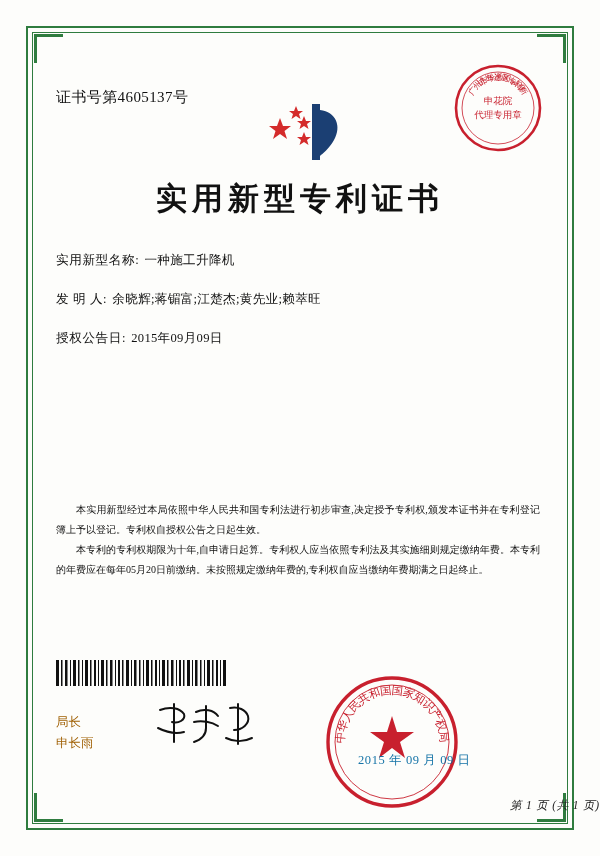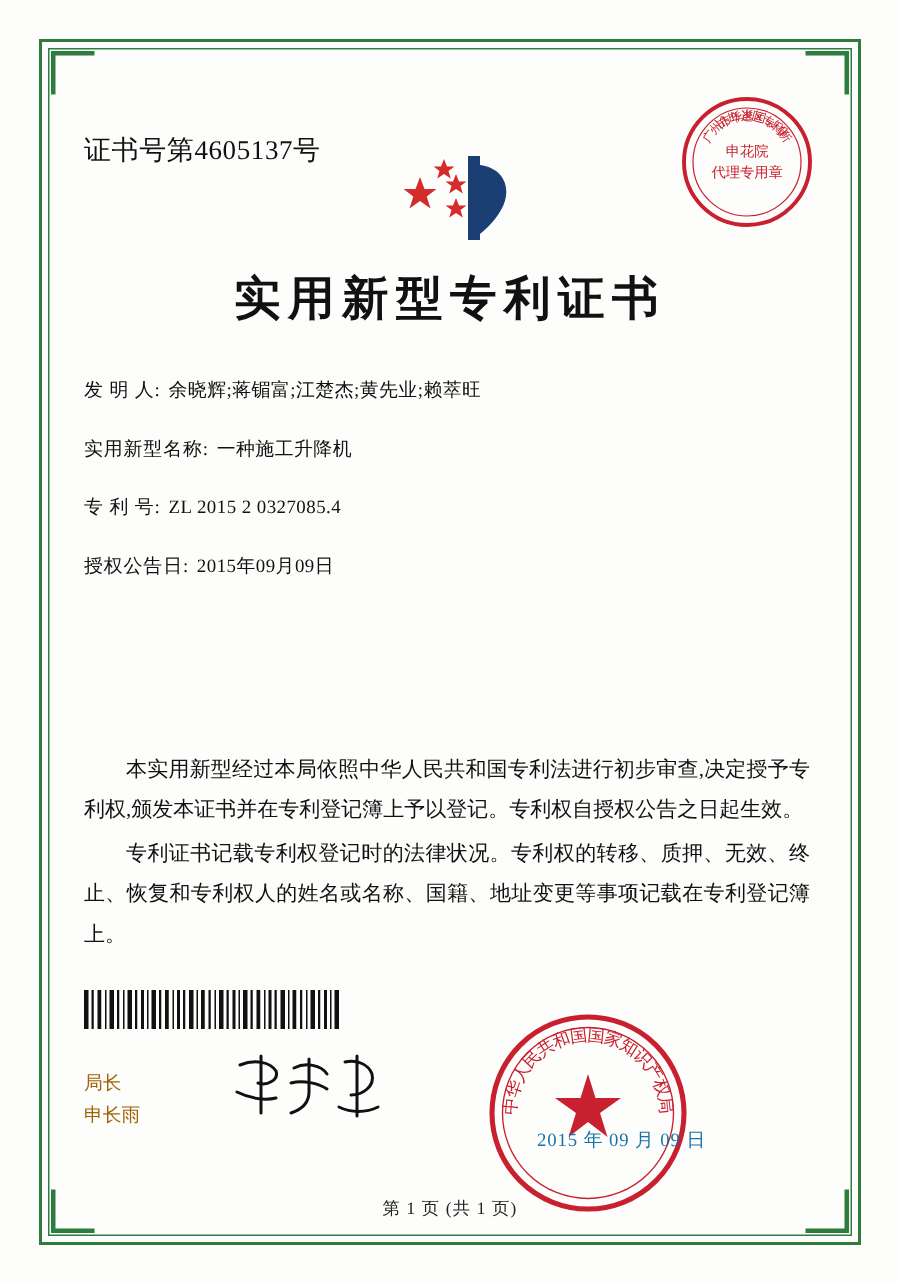--- a/index.html
+++ b/index.html
@@ -47,21 +47,21 @@
   }
   .corner.tl { left: 34px;  top: 34px;    border-left-width: 3px; border-top-width: 3px; }
   .corner.tr { right: 34px; top: 34px;    border-right-width: 3px; border-top-width: 3px; }
   .corner.bl { left: 34px;  bottom: 34px; border-left-width: 3px; border-bottom-width: 3px; }
   .corner.br { right: 34px; bottom: 34px; border-right-width: 3px; border-bottom-width: 3px; }
 
   .cert-number {
     position: absolute;
     left: 56px;
     top: 88px;
-    font-size: 18px;
+    font-size: 15px;
     letter-spacing: 0.4px;
     color: #111;
   }
 
   
   .logo {
     position: absolute;
     left: 238px;
     top: 96px;
     width: 120px;
@@ -113,21 +113,21 @@
     display: inline-block;
     padding-left: 2px;
     letter-spacing: 0.3px;
   }
 
   .body-text {
     position: absolute;
     left: 56px;
     top: 500px;
     width: 484px;
-    font-size: 14px;
+    font-size: 10px;
     line-height: 1.95;
     color: #111;
     text-align: justify;
   }
   .body-text p {
     margin: 0 0 1px 0;
     text-indent: 2em;
   }
 
   .barcode {
@@ -175,24 +175,25 @@
     color: #0369a1;
     letter-spacing: 0.6px;
     opacity: 0.92;
   }
 
   .page-footer {
     position: absolute;
     left: 0;
     right: 0;
     top: 798px;
-    text-align: center;
+    text-align: right;
     font-size: 11.5px;
     color: #222;
     letter-spacing: 0.8px;
+    font-style: italic;
   }
 </style>
 </head>
 <body>
 
 <div class="page">
 
   <div class="border-outer"></div>
   <div class="border-inner"></div>
   <div class="corner tl"></div>
@@ -240,40 +241,36 @@
         <text x="46" y="42" text-anchor="middle">申花院</text>
         <text x="46" y="56" text-anchor="middle">代理专用章</text>
       </g>
     </svg>
   </div>
 
   <div class="title">实用新型专利证书</div>
 
   <div class="fields">
     <div class="field-row">
-      <span class="field-label">发  明  人:</span>
-      <span class="field-value">余晓辉;蒋镅富;江楚杰;黄先业;赖萃旺</span>
-    </div>
-    <div class="field-row">
       <span class="field-label">实用新型名称:</span>
       <span class="field-value">一种施工升降机</span>
     </div>
     <div class="field-row">
-      <span class="field-label">专  利  号:</span>
-      <span class="field-value">ZL 2015 2 0327085.4</span>
+      <span class="field-label">发  明  人:</span>
+      <span class="field-value">余晓辉;蒋镅富;江楚杰;黄先业;赖萃旺</span>
     </div>
     <div class="field-row">
       <span class="field-label">授权公告日:</span>
       <span class="field-value">2015年09月09日</span>
     </div>
   </div>
 
   <div class="body-text">
     <p>本实用新型经过本局依照中华人民共和国专利法进行初步审查,决定授予专利权,颁发本证书并在专利登记簿上予以登记。专利权自授权公告之日起生效。</p>
-    <p>专利证书记载专利权登记时的法律状况。专利权的转移、质押、无效、终止、恢复和专利权人的姓名或名称、国籍、地址变更等事项记载在专利登记簿上。</p>
+    <p>本专利的专利权期限为十年,自申请日起算。专利权人应当依照专利法及其实施细则规定缴纳年费。本专利的年费应在每年05月20日前缴纳。未按照规定缴纳年费的,专利权自应当缴纳年费期满之日起终止。</p>
   </div>
 
   <div class="barcode">
     <svg width="170" height="26" viewBox="0 0 170 26">
       <g fill="#111">
         <rect x="0" y="0" width="3" height="26"></rect>
           <rect x="5" y="0" width="1.5" height="26"></rect>
         <rect x="9" y="0" width="2.5" height="26"></rect>
           <rect x="14" y="0" width="1" height="26"></rect>
         <rect x="17" y="0" width="3" height="26"></rect>

